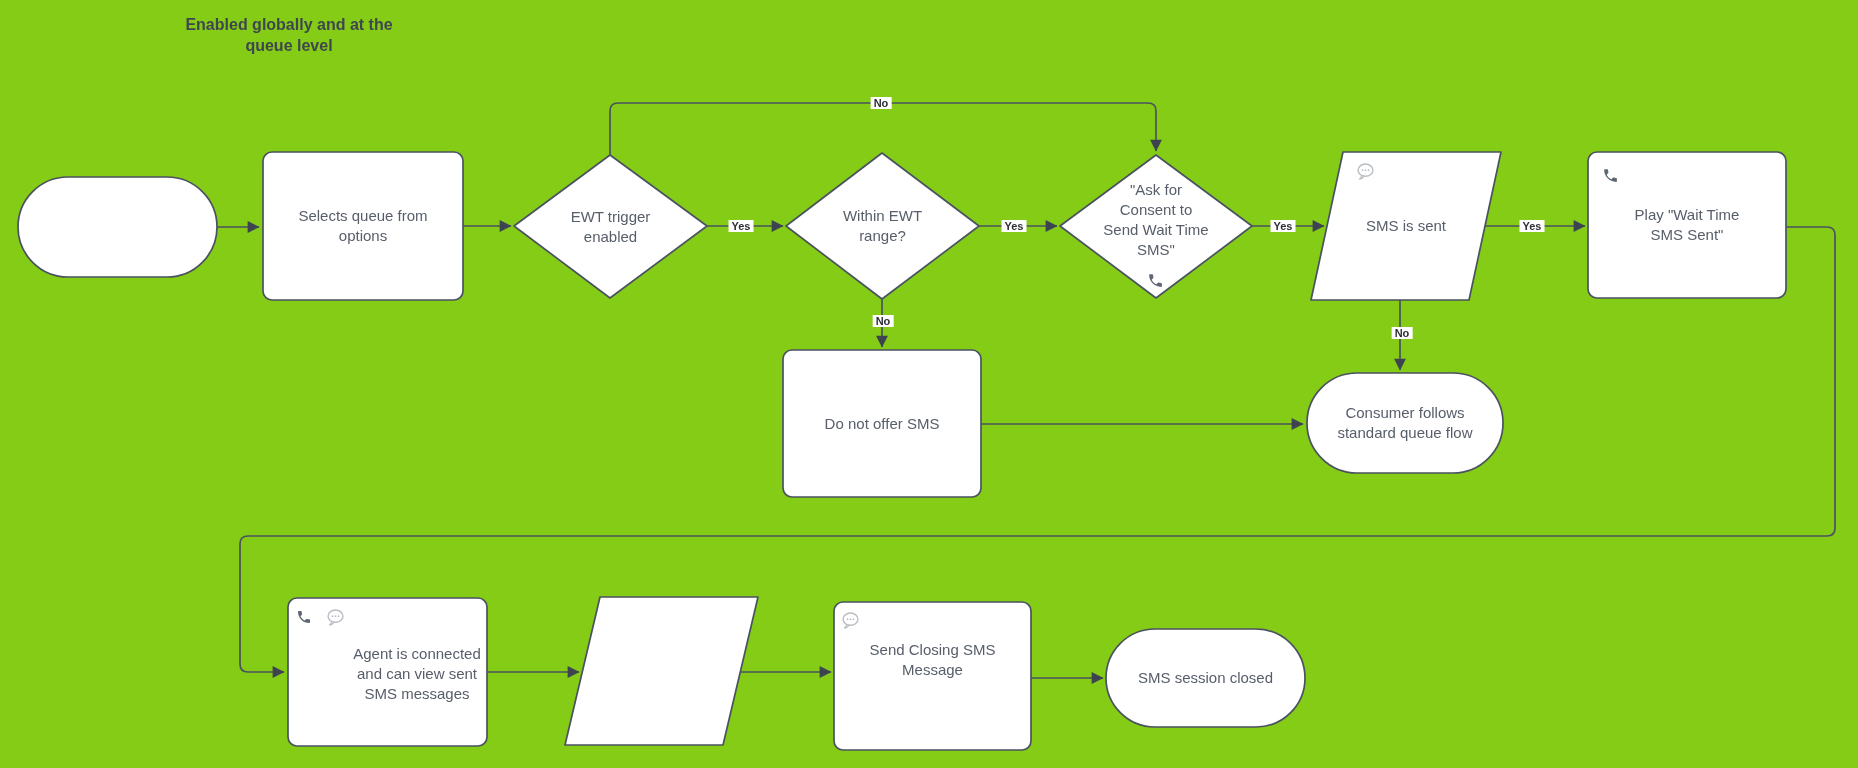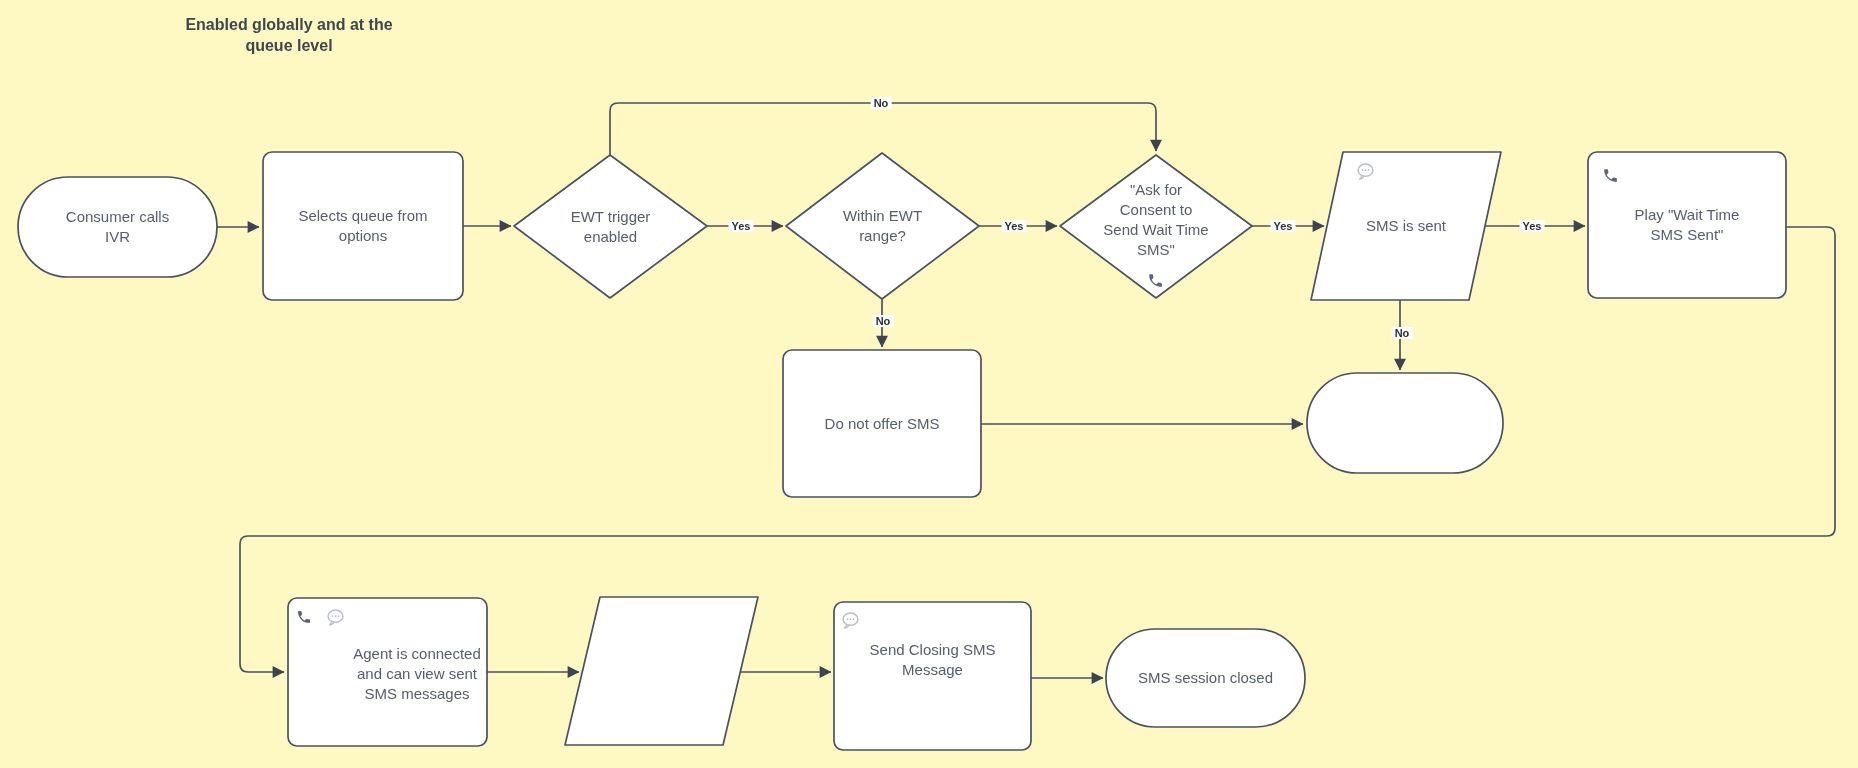--- a/index.html
+++ b/index.html
@@ -1,17 +1,17 @@
 <!DOCTYPE html>
 <html><head>
 <meta charset="utf-8">
 <style>
   html,body{margin:0;padding:0;background:#ffffff;}
   body{width:1858px;height:768px;overflow:hidden;font-family:"Liberation Sans",sans-serif;}
-  #canvas{position:relative;width:1858px;height:768px;background:#fef9c3;}
+  #canvas{position:relative;width:1858px;height:768px;background:#84cc16;}
   #edges-layer{position:absolute;left:0;top:0;z-index:1;}
   .node-label{
     position:absolute;z-index:3;display:flex;align-items:center;justify-content:center;
     text-align:center;white-space:pre-line;color:#575e6a;font-size:15px;line-height:20px;
     pointer-events:none;
   }
   .edge-label{
     position:absolute;z-index:4;transform:translate(-50%,-50%);
     background:#ffffff;padding:0 3px;font-weight:bold;font-size:11px;color:#2c3137;
     pointer-events:none;
@@ -64,36 +64,36 @@
       <rect x="288" y="598" width="199" height="148" rx="9"></rect>
       <polygon points="600,597 758,597 723,745 565,745"></polygon>
       <rect x="834" y="602" width="197" height="148" rx="9"></rect>
       <rect x="1106" y="629" width="199" height="98" rx="49"></rect>
     </g>
   </svg>
 
   <div class="note" style="left:164px;top:14px;width:250px;">Enabled globally and at the
 queue level</div>
 
-  <div class="node-label" style="left:18px;top:177px;width:199px;height:100px;">Consumer calls
-IVR</div>
   <div class="node-label" style="left:263px;top:152px;width:200px;height:148px;">Selects queue from
 options</div>
   <div class="node-label" style="left:514px;top:155px;width:193px;height:143px;">EWT trigger
 enabled</div>
   <div class="node-label" style="left:786px;top:153px;width:193px;height:146px;">Within EWT
 range?</div>
   <div class="node-label" style="left:1060px;top:155px;width:192px;height:143px;padding-bottom:14px;box-sizing:border-box;">"Ask for
 Consent to
 Send Wait Time
 SMS"</div>
   <div class="node-label" style="left:1311px;top:152px;width:190px;height:148px;">SMS is sent</div>
   <div class="node-label" style="left:1588px;top:152px;width:198px;height:146px;">Play "Wait Time
 SMS Sent"</div>
   <div class="node-label" style="left:783px;top:350px;width:198px;height:147px;">Do not offer SMS</div>
+  <div class="node-label" style="left:1307px;top:373px;width:196px;height:100px;">Consumer follows
+standard queue flow</div>
   <div class="node-label" style="left:276px;top:602px;width:234px;height:144px;padding-left:24px;">Agent is connected
 and can view sent
 SMS messages</div>
   <div class="node-label" style="left:834px;top:602px;width:197px;height:116px;">Send Closing SMS
 Message</div>
   <div class="node-label" style="left:1106px;top:629px;width:199px;height:98px;">SMS session closed</div>
 
   <div class="edge-label" style="left:741px;top:226px;">Yes</div>
   <div class="edge-label" style="left:1014px;top:226px;">Yes</div>
   <div class="edge-label" style="left:1283px;top:226px;">Yes</div>

